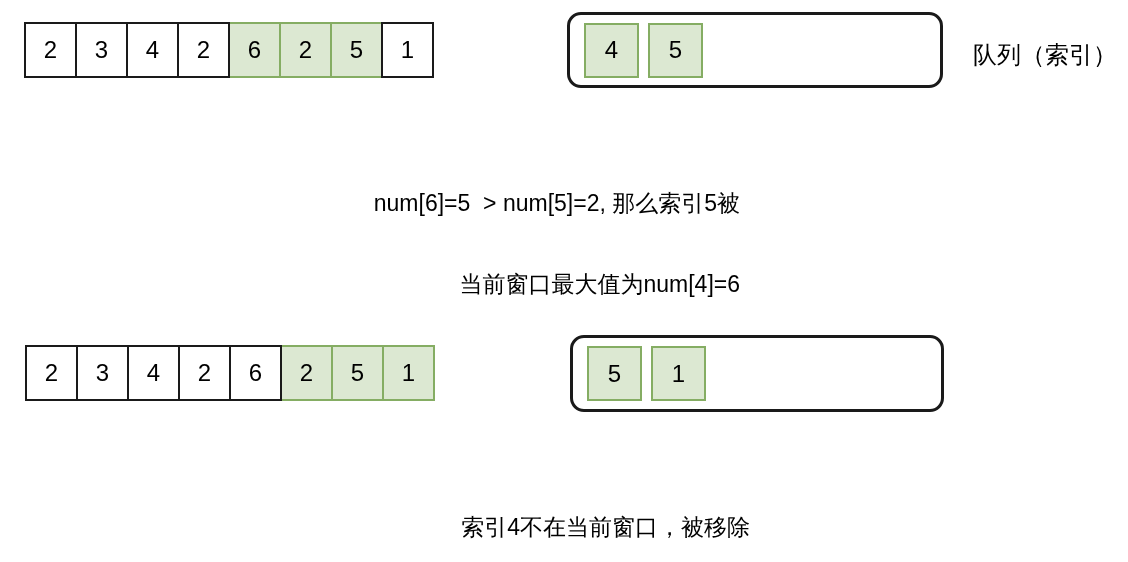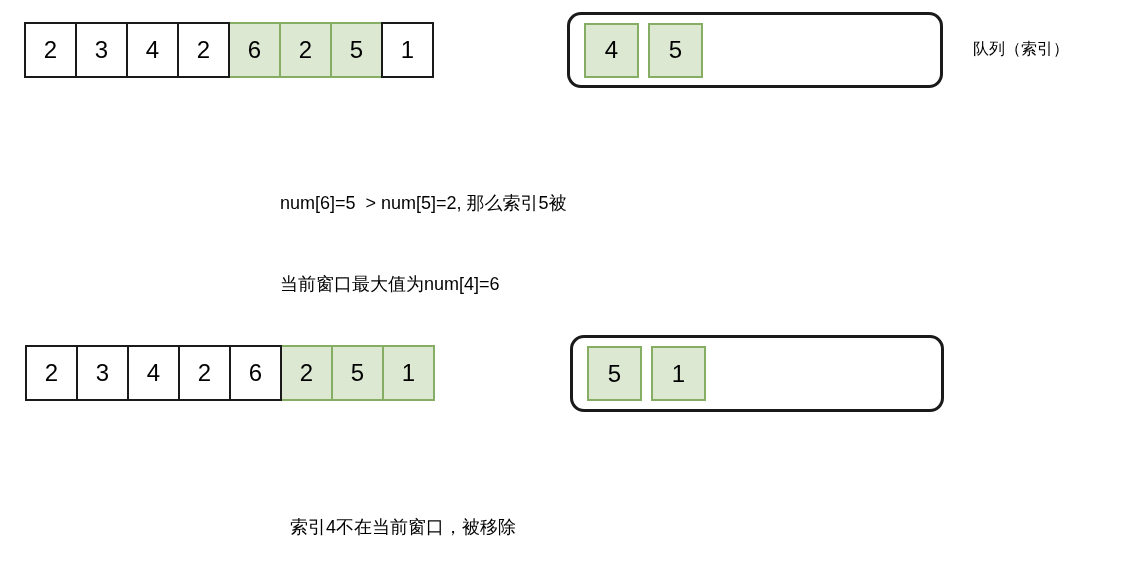--- a/index.html
+++ b/index.html
@@ -52,27 +52,27 @@
     background: var(--hl-fill, #dce8d2);
     display: flex;
     align-items: center;
     justify-content: center;
     font-size: 24px;
   }
   .qlabel {
     position: absolute;
     left: 973px;
     top: 39px;
-    font-size: 16px;
+    font-size: 24px;
     white-space: nowrap;
   }
   .caption {
     position: absolute;
-    text-align: left;
-    font-size: 18px;
+    text-align: right;
+    font-size: 23px;
     white-space: pre-wrap;
   }
   .caption-1 { left: 280px; top: 136px; width: 460px; line-height: 27px; }
   .caption-2 { left: 290px; top: 452px; width: 460px; line-height: 30px; }
 </style>
 </head>
 <body>
 
 <div class="canvas">
 

